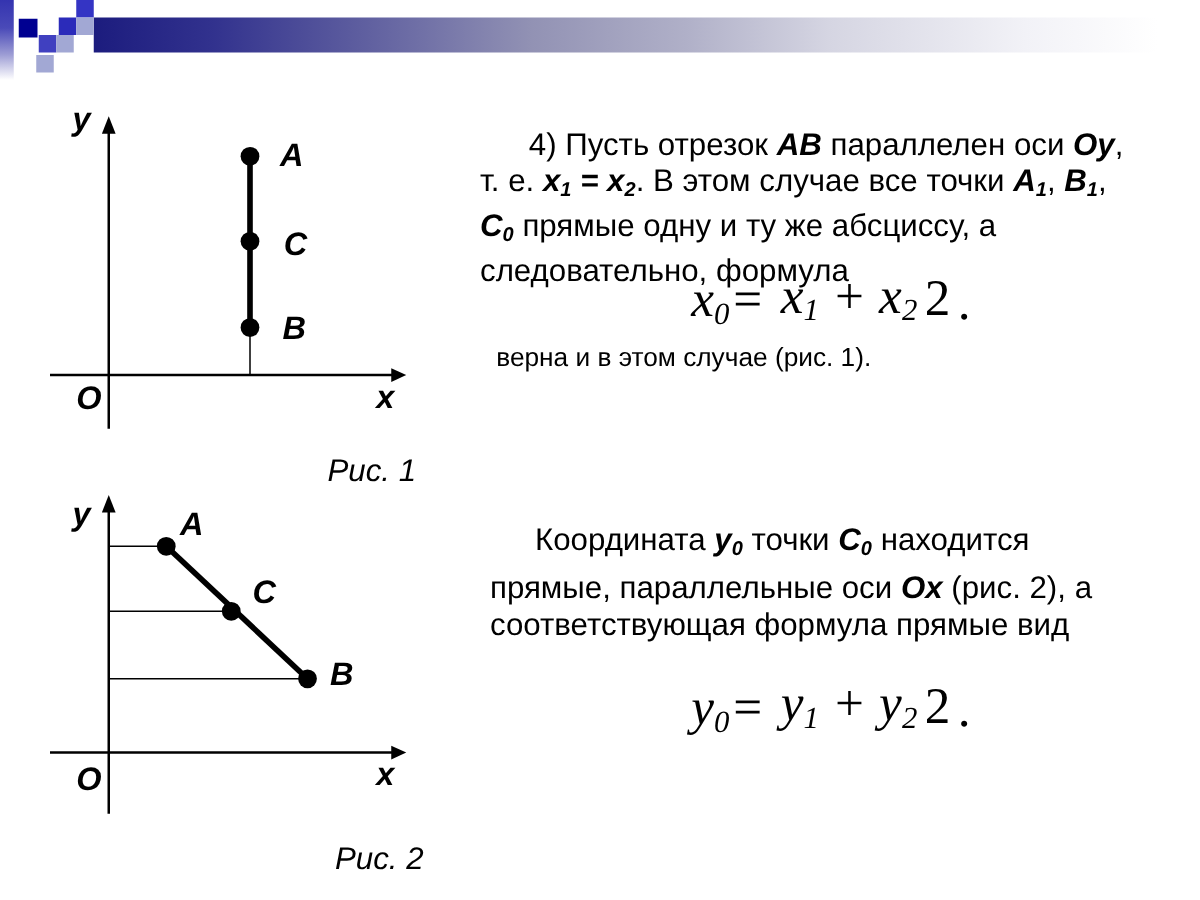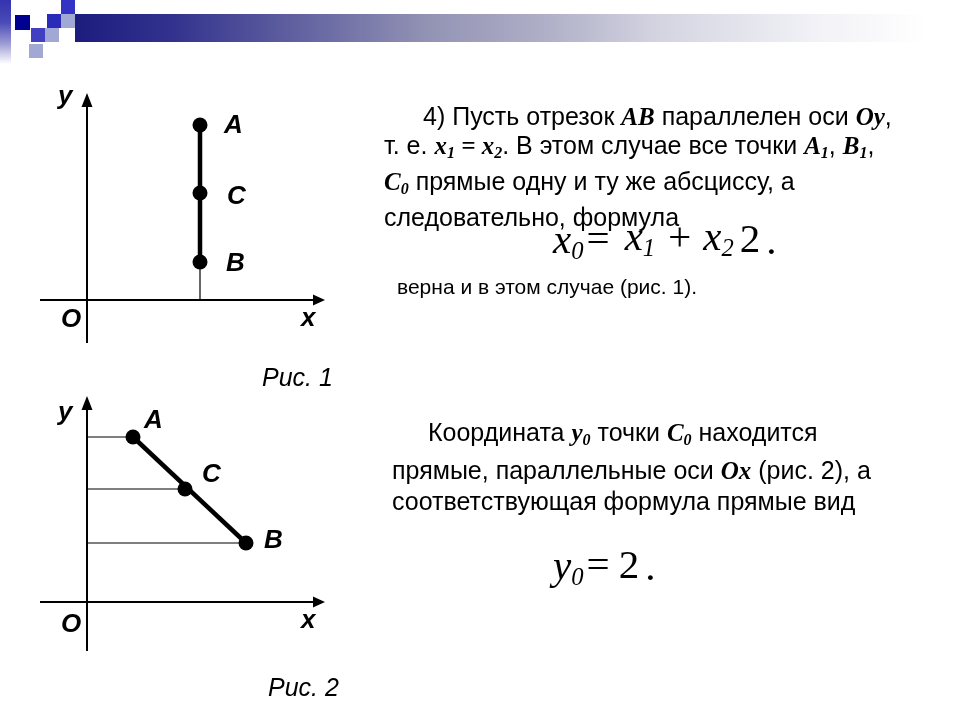--- a/index.html
+++ b/index.html
@@ -21,21 +21,21 @@
   .caption{position:absolute;font-style:italic;font-size:25px;line-height:27px;margin-top:20px;}
 
   
   .tblock{position:absolute;font-size:25px;}
   .tline{white-space:pre;}
   .lh1 .tline{line-height:29px;}
   .lh2 .tline{line-height:30px;}
   .tline.indent1{padding-left:39px;}
   .tline.indent2{padding-left:36px;}
   .loneline{position:absolute;font-size:21px;line-height:29px;white-space:pre;}
-  .seg.b{font-weight:bold;font-style:italic;font-family:Liberation Serif, serif;}
+  .seg.b{font-weight:bold;font-style:italic;}
   .seg.sub{font-size:0.64em;vertical-align:-0.24em;}
 
   
   .formula{position:absolute;display:flex;align-items:center;
     font-family:"Liberation Serif",serif;font-style:italic;font-size:41px;padding-left:5px;}
   .formula .seg.sub,.flhs .sub{font-size:0.6em;vertical-align:-0.26em;font-weight:normal;}
   .flhs{padding-top:4px;}
   .feq{font-style:normal;margin:0 9px 0 3px;}
   .frac{display:inline-flex;flex-direction:row;align-items:center;}
   .frac .num{line-height:1.1;padding:0 6px;}
@@ -121,17 +121,18 @@
 <div class="tblock lh2" style="left:392px;top:417px">
   <div class="tline indent2"><span class="seg">Координата </span><span class="seg b">y</span><span class="seg b sub">0</span><span class="seg"> точки </span><span class="seg b">C</span><span class="seg b sub">0</span><span class="seg"> находится</span></div>
   <div class="tline"><span class="seg">прямые, параллельные оси </span><span class="seg b">Ox</span><span class="seg"> (рис. 2), а</span></div>
   <div class="tline"><span class="seg">соответствующая формула прямые вид</span></div>
 </div>
 
 <div class="formula" style="left:548px;top:537px">
   <span class="flhs"><span>y</span><span class="seg sub">0</span></span>
   <span class="feq">=</span>
   <span class="frac">
+    <span class="num"><span class="seg">y</span><span class="seg sub">1</span><span class="seg"> + </span><span class="seg">y</span><span class="seg sub">2</span></span>
     <span class="bar"></span>
     <span class="den">2</span>
   </span>
   <span class="fper">.</span>
 </div>
 
 </body></html>

